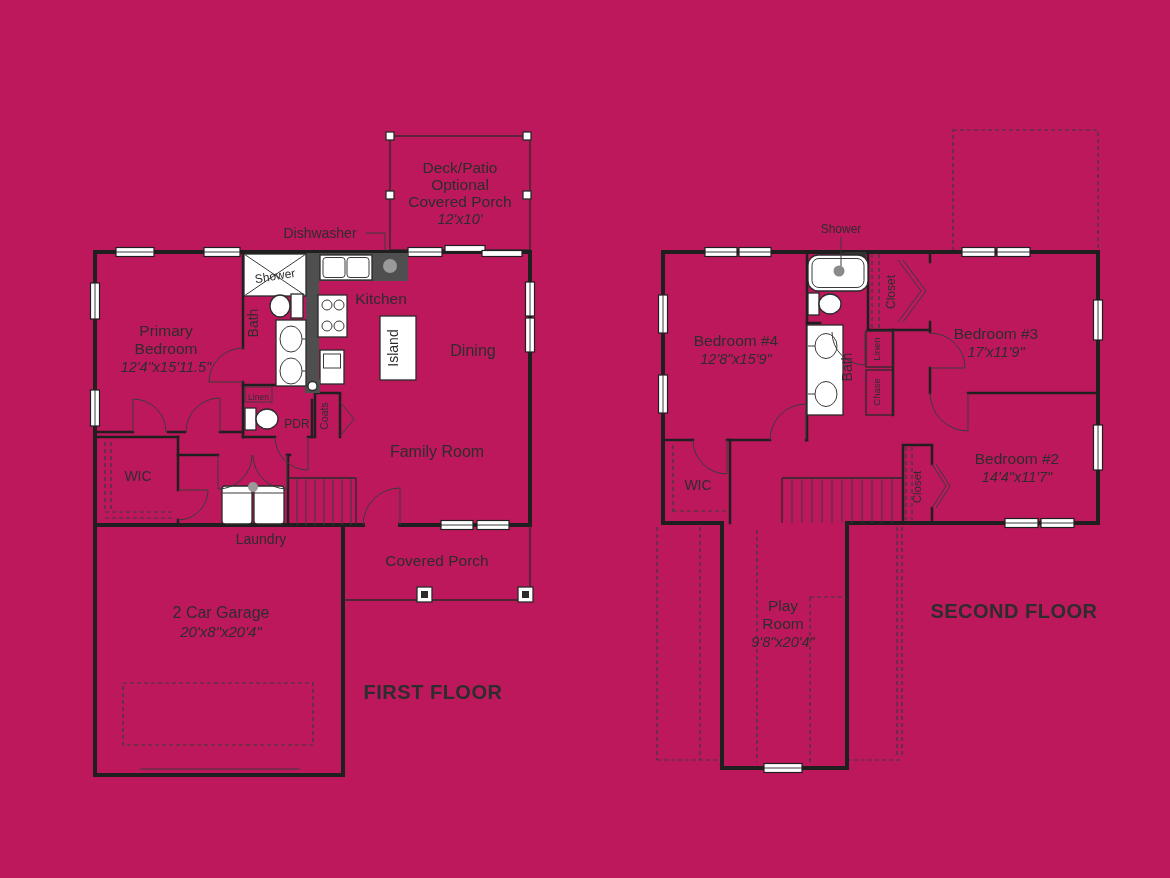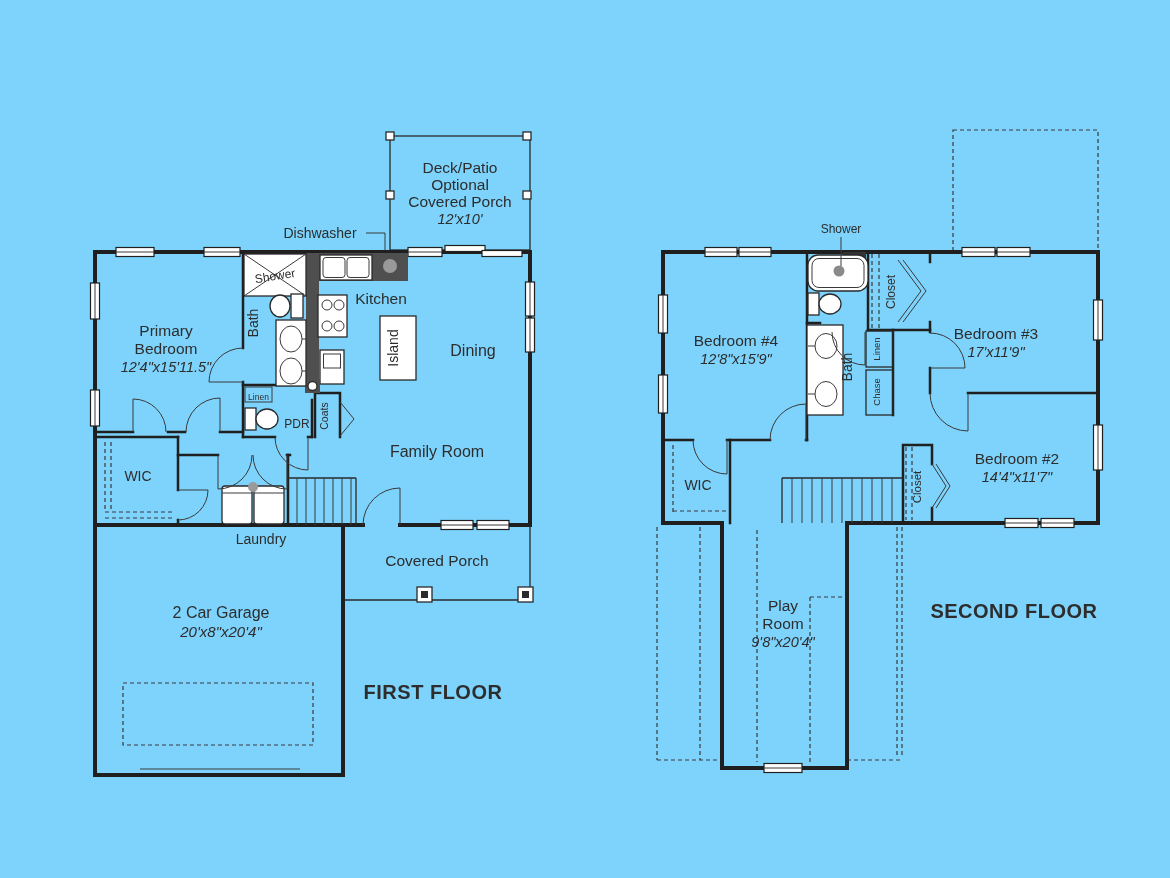--- a/index.html
+++ b/index.html
@@ -1,16 +1,16 @@
 <!DOCTYPE html>
 <html><head>
 <meta charset="utf-8">
 <style>
   html,body{margin:0;padding:0;background:#ffffff;}
-  .page{width:1170px;height:878px;background:#7dd3fc;position:relative;overflow:hidden;}
+  .page{width:1170px;height:878px;background:#be185d;position:relative;overflow:hidden;}
   svg{display:block;}
   text{font-family:"Liberation Sans","DejaVu Sans",sans-serif;fill:#2d2d2d;}
   .lbl{font-size:15.5px;}
   .lbl-lg{font-size:16px;}
   .lbl-md{font-size:14px;}
   .lbl-sm{font-size:12px;}
   .lbl-xs{font-size:9.5px;}
   .lbl-tiny{font-size:8.5px;}
   .dims{font-size:14.5px;font-style:italic;}
   .floor-title{font-size:20px;font-weight:bold;letter-spacing:.5px;}

